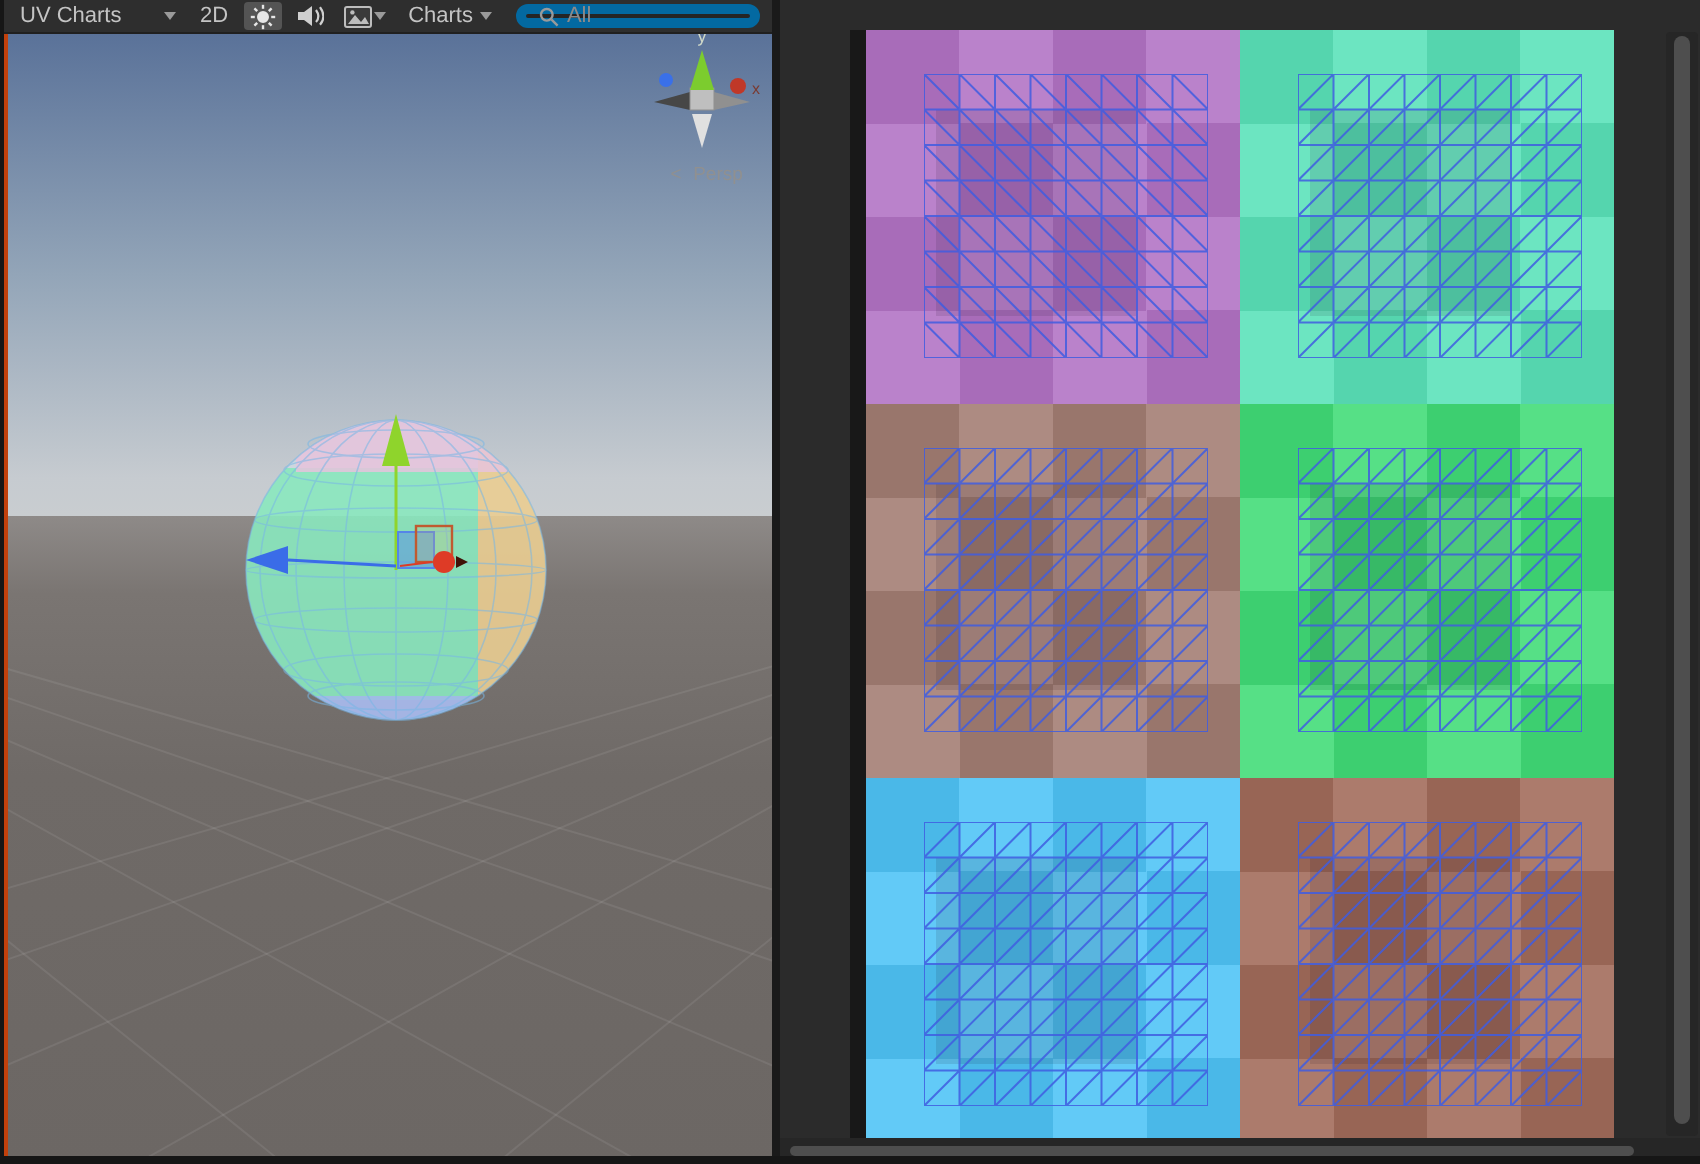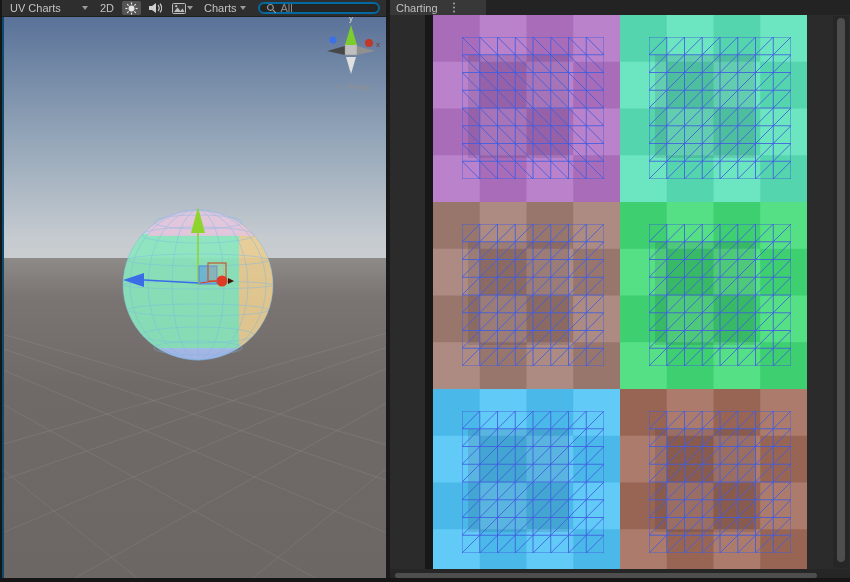--- a/index.html
+++ b/index.html
@@ -1,29 +1,29 @@
 <!DOCTYPE html>
 <html><head>
 <meta charset="utf-8">
 <style>
   html,body{margin:0;padding:0;background:#161616;}
   *{box-sizing:border-box;}
   .app{position:relative;width:850px;height:582px;background:#2b2b2b;overflow:hidden;
        font-family:"Liberation Sans",sans-serif;font-size:11px;color:#c8c8c8;}
 
   
-  .scene{position:absolute;left:0;top:0;width:386px;height:582px;background:#0c4a6e;border-left:2px solid #161616;text-align:right;}
+  .scene{position:absolute;left:0;top:0;width:386px;height:582px;background:#c2410c;border-left:2px solid #161616;text-align:right;}
   .scene-toolbar{position:absolute;left:0;top:0;width:100%;height:17px;background:#2e2e2e;
        border-bottom:1px solid #202020;display:flex;align-items:center;padding:0 4px;gap:4px;}
   .tb-item{display:flex;align-items:center;gap:4px;padding:0 4px;height:15px;color:#c4c4c4;white-space:nowrap;cursor:default;}
   .tb-mode{width:86px;justify-content:space-between;}
   .caret{width:0;height:0;border-left:3px solid transparent;border-right:3px solid transparent;border-top:4px solid #9a9a9a;}
   .tb-btn{padding:0 3px;border-radius:2px;height:14px;display:flex;align-items:center;}
   .tb-btn.on{background:#545454;}
-  .searchpill{flex:1;height:12px;margin:0 2px 0 4px;background:#252525;border:2px solid #0369a1;
+  .searchpill{flex:1;height:12px;margin:0 2px 0 4px;background:#252525;border:5px solid #0369a1;
        border-radius:7px;display:flex;align-items:center;padding:0 6px;gap:3px;color:#8a8a8a;min-width:0;}
   .viewport{position:absolute;left:2px;top:17px;width:384px;height:561px;overflow:hidden;}
   .bottom-edge{position:absolute;left:0;bottom:0;width:100%;height:4px;background:#161616;z-index:30;}
 
   
   .divider{position:absolute;left:386px;top:0;width:4px;height:582px;background:#1a1a1a;}
 
   
   .rpanel{position:absolute;left:390px;top:0;width:460px;height:582px;background:#2b2b2b;}
   .rtabbar{position:absolute;left:0;top:0;width:100%;height:15px;background:#232323;}
@@ -192,30 +192,20 @@
           <text x="336" y="90" font-size="9.5" fill="#909090" text-anchor="middle">&lt;</text>
           <text x="357" y="90" font-size="9.5" fill="#909090" text-anchor="middle">Persp</text>
         </g>
       </svg>
     </div>
   </div>
 
   <div class="divider"></div>
 
   <div class="rpanel">
-    <div class="rtabbar">
-      <div class="rtab">
-        <span>Charting</span>
-        <svg width="4" height="11" viewBox="0 0 4 11">
-          <circle cx="2" cy="1.5" r="1.1" fill="#9a9a9a"></circle>
-            <circle cx="2" cy="5.5" r="1.1" fill="#9a9a9a"></circle>
-          <circle cx="2" cy="9.5" r="1.1" fill="#9a9a9a"></circle>
-        </svg>
-      </div>
-    </div>
 
     <div class="chart-grid" id="chart-grid">
         <div class="tile" style="background-color: rgb(178, 115, 197);">
           <div class="checker"></div>
           <div class="shade"></div>
           <svg width="142" height="142" viewBox="0 0 142 142" class="wire">
             <path d="M0.00 0 V142 M0 0.00 H142 M17.75 0 V142 M0 17.75 H142 M35.50 0 V142 M0 35.50 H142 M53.25 0 V142 M0 53.25 H142 M71.00 0 V142 M0 71.00 H142 M88.75 0 V142 M0 88.75 H142 M106.50 0 V142 M0 106.50 H142 M124.25 0 V142 M0 124.25 H142 M142.00 0 V142 M0 142.00 H142 M0.00 0.00 L17.75 17.75 M17.75 0.00 L35.50 17.75 M35.50 0.00 L53.25 17.75 M53.25 0.00 L71.00 17.75 M71.00 0.00 L88.75 17.75 M88.75 0.00 L106.50 17.75 M106.50 0.00 L124.25 17.75 M124.25 0.00 L142.00 17.75 M0.00 17.75 L17.75 35.50 M17.75 17.75 L35.50 35.50 M35.50 17.75 L53.25 35.50 M53.25 17.75 L71.00 35.50 M71.00 17.75 L88.75 35.50 M88.75 17.75 L106.50 35.50 M106.50 17.75 L124.25 35.50 M124.25 17.75 L142.00 35.50 M0.00 35.50 L17.75 53.25 M17.75 35.50 L35.50 53.25 M35.50 35.50 L53.25 53.25 M53.25 35.50 L71.00 53.25 M71.00 35.50 L88.75 53.25 M88.75 35.50 L106.50 53.25 M106.50 35.50 L124.25 53.25 M124.25 35.50 L142.00 53.25 M0.00 53.25 L17.75 71.00 M17.75 53.25 L35.50 71.00 M35.50 53.25 L53.25 71.00 M53.25 53.25 L71.00 71.00 M71.00 53.25 L88.75 71.00 M88.75 53.25 L106.50 71.00 M106.50 53.25 L124.25 71.00 M124.25 53.25 L142.00 71.00 M0.00 71.00 L17.75 88.75 M17.75 71.00 L35.50 88.75 M35.50 71.00 L53.25 88.75 M53.25 71.00 L71.00 88.75 M71.00 71.00 L88.75 88.75 M88.75 71.00 L106.50 88.75 M106.50 71.00 L124.25 88.75 M124.25 71.00 L142.00 88.75 M0.00 88.75 L17.75 106.50 M17.75 88.75 L35.50 106.50 M35.50 88.75 L53.25 106.50 M53.25 88.75 L71.00 106.50 M71.00 88.75 L88.75 106.50 M88.75 88.75 L106.50 106.50 M106.50 88.75 L124.25 106.50 M124.25 88.75 L142.00 106.50 M0.00 106.50 L17.75 124.25 M17.75 106.50 L35.50 124.25 M35.50 106.50 L53.25 124.25 M53.25 106.50 L71.00 124.25 M71.00 106.50 L88.75 124.25 M88.75 106.50 L106.50 124.25 M106.50 106.50 L124.25 124.25 M124.25 106.50 L142.00 124.25 M0.00 124.25 L17.75 142.00 M17.75 124.25 L35.50 142.00 M35.50 124.25 L53.25 142.00 M53.25 124.25 L71.00 142.00 M71.00 124.25 L88.75 142.00 M88.75 124.25 L106.50 142.00 M106.50 124.25 L124.25 142.00 M124.25 124.25 L142.00 142.00 " fill="none" stroke="#3f5de0" stroke-width="1" opacity="0.85"></path>
           </svg>
         </div>
         <div class="tile" style="background-color: rgb(90, 226, 185);">

